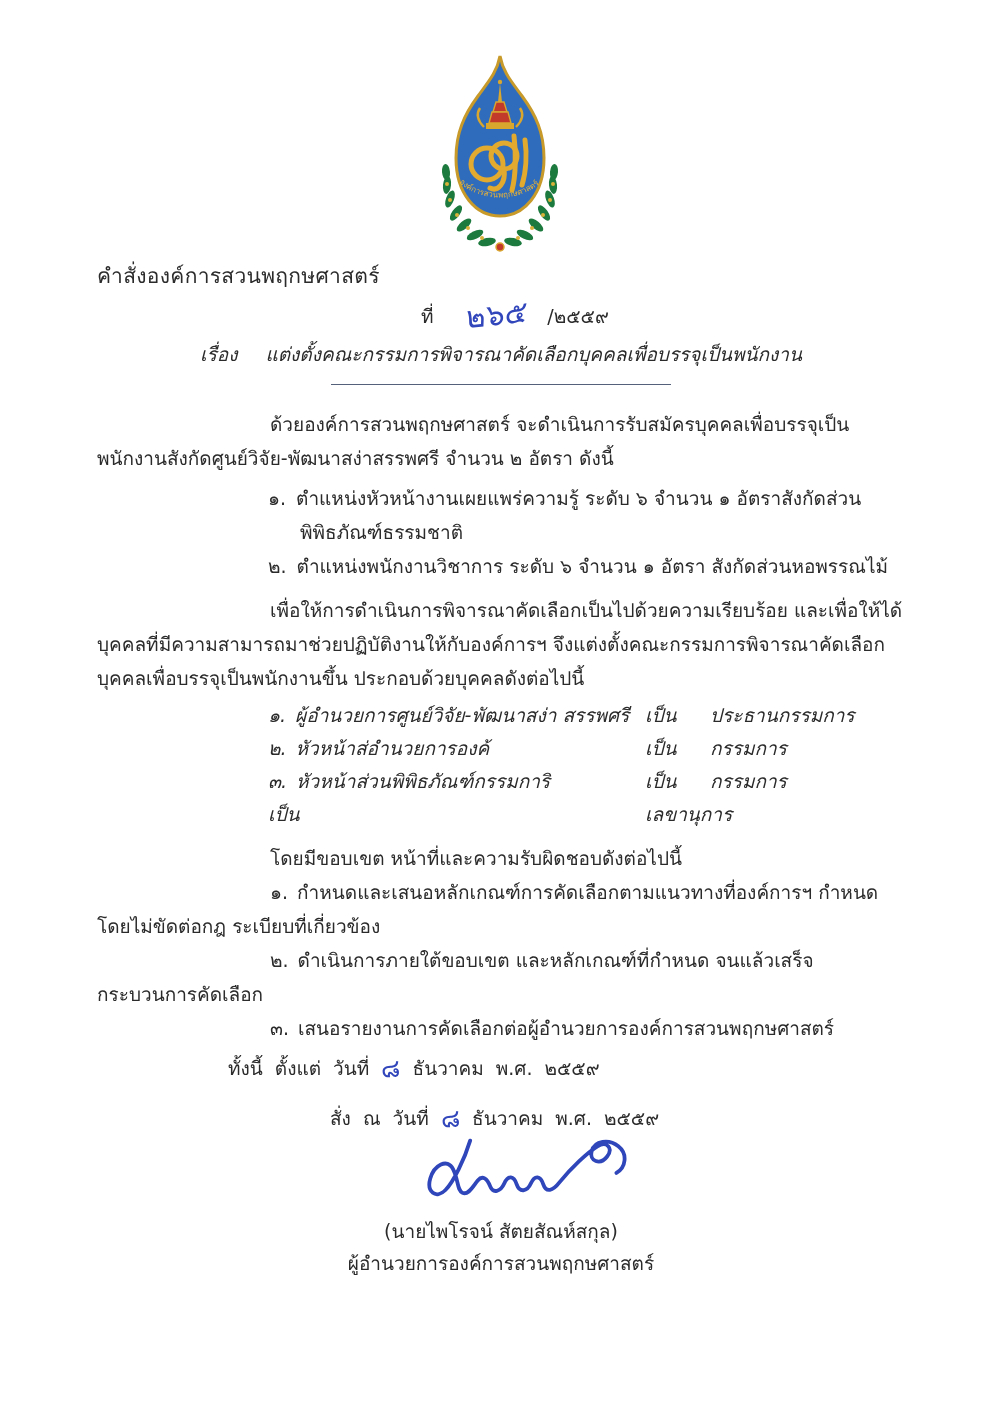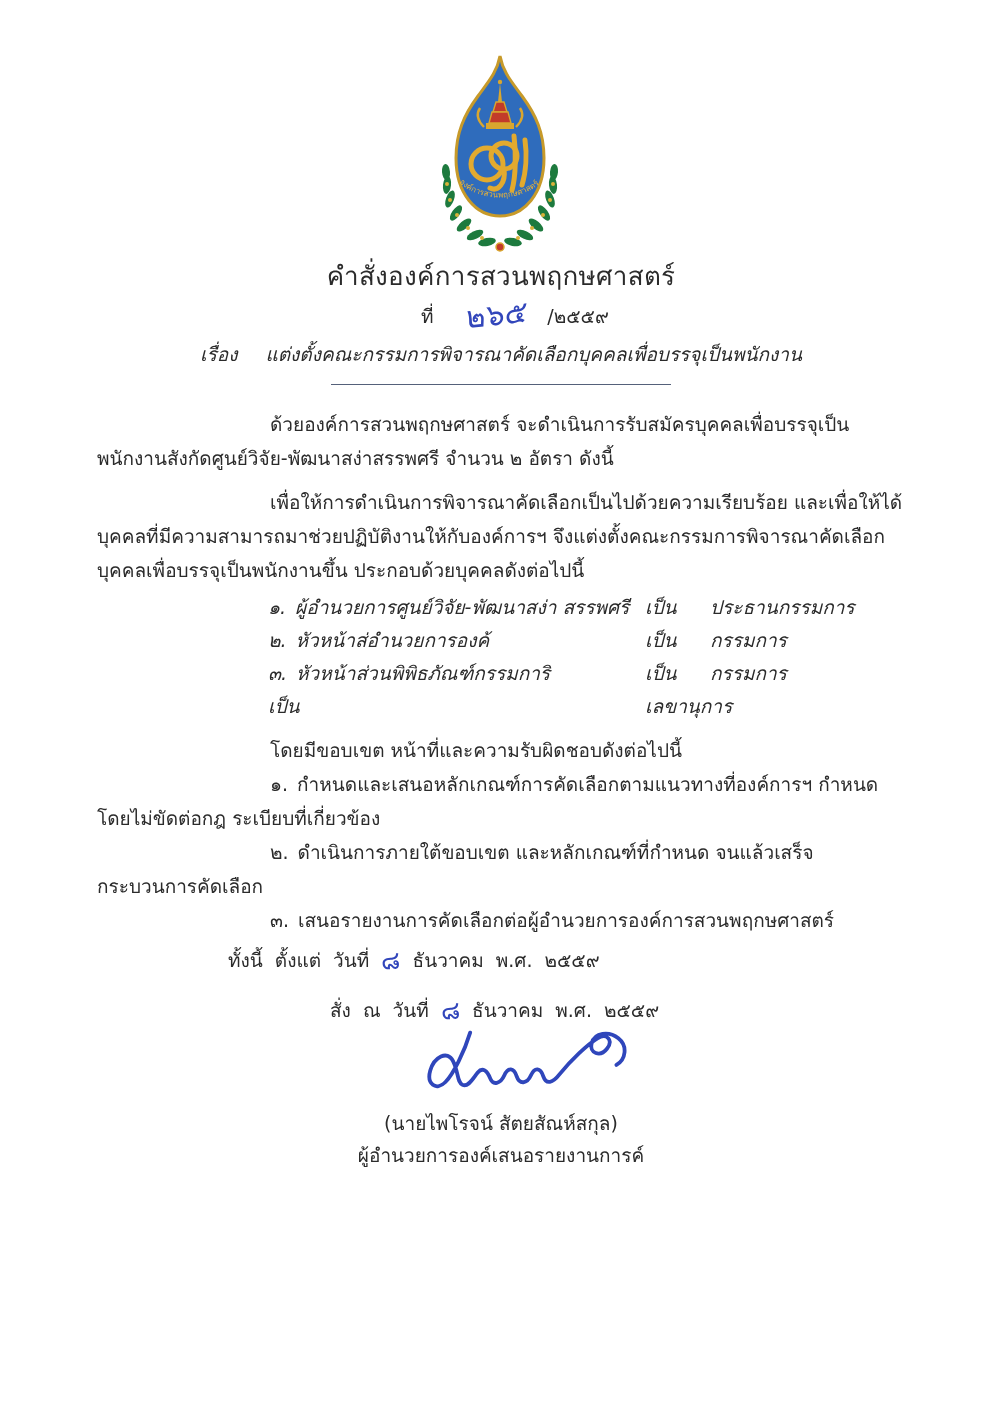--- a/index.html
+++ b/index.html
@@ -10,21 +10,21 @@
     background:#ffffff;
     font-family:"DejaVu Sans", sans-serif;
     color:#2b2b2b;
     font-size:19px;
     overflow:hidden;
   }
   .emblem { position:absolute; top:52px; left:435px; width:130px; height:205px; }
 
   .content { position:absolute; top:260px; left:97px; width:808px; }
 
-  .doc-title { text-align:center; font-size:26px; line-height:32px; letter-spacing:0.3px; }
+  .doc-title { text-align:left; font-size:21px; line-height:32px; letter-spacing:0.3px;font-family:Liberation Serif, serif; }
 
   .no-line { text-align:center; margin-top:4px; height:40px; line-height:40px; transform:translateX(14px); }
   .no-label { margin-right:26px; }
   .hand {
     color:#3246bb;
     font-family:"DejaVu Sans", sans-serif;
   }
   .hand-no {
     display:inline-block;
     font-size:30px; line-height:30px;
@@ -141,20 +141,28 @@
 
     <div class="subject-line">
       <span class="subject-label">เรื่อง</span>
       <span>แต่งตั้งคณะกรรมการพิจารณาคัดเลือกบุคคลเพื่อบรรจุเป็นพนักงาน</span>
     </div>
 
     <hr class="divider">
 
     <p class="indent p1">ด้วยองค์การสวนพฤกษศาสตร์ จะดำเนินการรับสมัครบุคคลเพื่อบรรจุเป็นพนักงานสังกัดศูนย์วิจัย-พัฒนาสง่าสรรพศรี จำนวน ๒ อัตรา ดังนี้</p>
 
+    <div class="pos-list">
+      <div class="pos">
+        <span class="pos-no">๑.</span><span>ตำแหน่งหัวหน้างานเผยแพร่ความรู้ ระดับ ๖ จำนวน ๑ อัตราสังกัดส่วนพิพิธภัณฑ์ธรรมชาติ</span>
+      </div>
+      <div class="pos">
+        <span class="pos-no">๒.</span><span>ตำแหน่งพนักงานวิชาการ ระดับ ๖ จำนวน ๑ อัตรา สังกัดส่วนหอพรรณไม้</span>
+      </div>
+    </div>
 
     <p class="indent p2">เพื่อให้การดำเนินการพิจารณาคัดเลือกเป็นไปด้วยความเรียบร้อย และเพื่อให้ได้บุคคลที่มีความสามารถมาช่วยปฏิบัติงานให้กับองค์การฯ จึงแต่งตั้งคณะกรรมการพิจารณาคัดเลือกบุคคลเพื่อบรรจุเป็นพนักงานขึ้น ประกอบด้วยบุคคลดังต่อไปนี้</p>
 
     <div class="committee">
       <div class="c-row">
         <div><span class="c-no">๑.</span><span>ผู้อำนวยการศูนย์วิจัย-พัฒนาสง่า สรรพศรี</span></div>
         <div>เป็น</div>
         <div>ประธานกรรมการ</div>
       </div>
       <div class="c-row">
@@ -191,16 +199,16 @@
 
     <p class="date-line issued-line spaced">
       <span>สั่ง ณ วันที่</span><span class="hand hand-day">๘</span><span>ธันวาคม พ.ศ. ๒๕๕๙</span>
     </p>
 
     <svg class="sig-wrap" viewBox="0 0 230 80" aria-hidden="true">
       <path d="M52,8 C46,28 34,52 26,60 C16,70 6,62 10,48 C14,34 28,26 34,38 C40,50 38,60 44,63 C50,66 55,56 60,50 C65,44 70,48 73,56 C76,64 84,62 88,53 C92,44 98,45 101,54 C104,63 112,62 116,53 C120,44 126,45 129,54 C132,63 139,61 146,52 C158,37 176,20 186,14 C196,8 203,16 196,25 C189,34 177,30 180,19 C183,8 198,6 208,14 C218,22 216,36 206,42" fill="none" stroke-width="4" stroke-linecap="round" stroke-linejoin="round" stroke="#2f46bb"></path>
     </svg>
 
     <div class="sig-name">(นายไพโรจน์ สัตยสัณห์สกุล)</div>
-    <div class="sig-title">ผู้อำนวยการองค์เสนอรายงานการค์</div>
+    <div class="sig-title">ผู้อำนวยการองค์การสวนพฤกษศาสตร์</div>
 
   </div>
 </div>
 
 </body></html>

